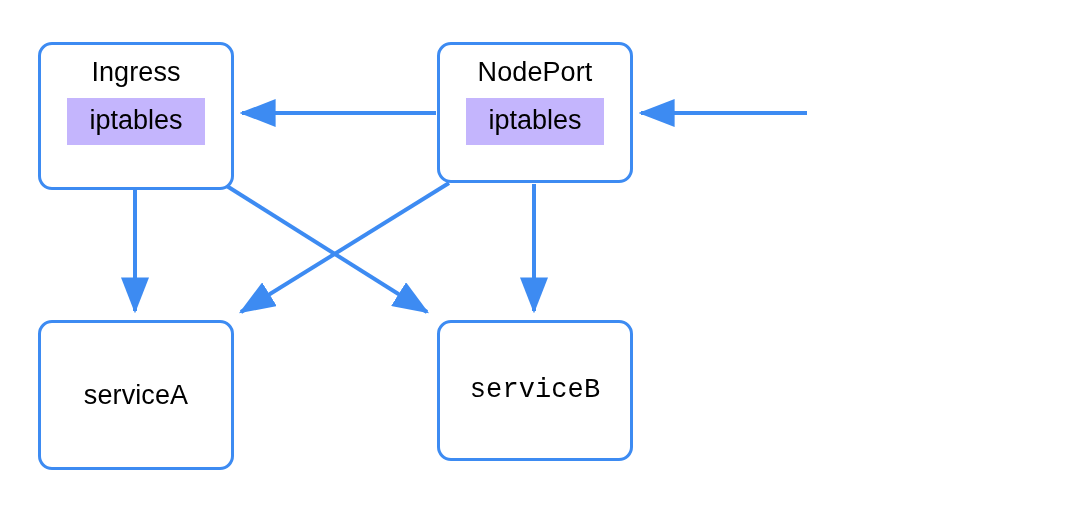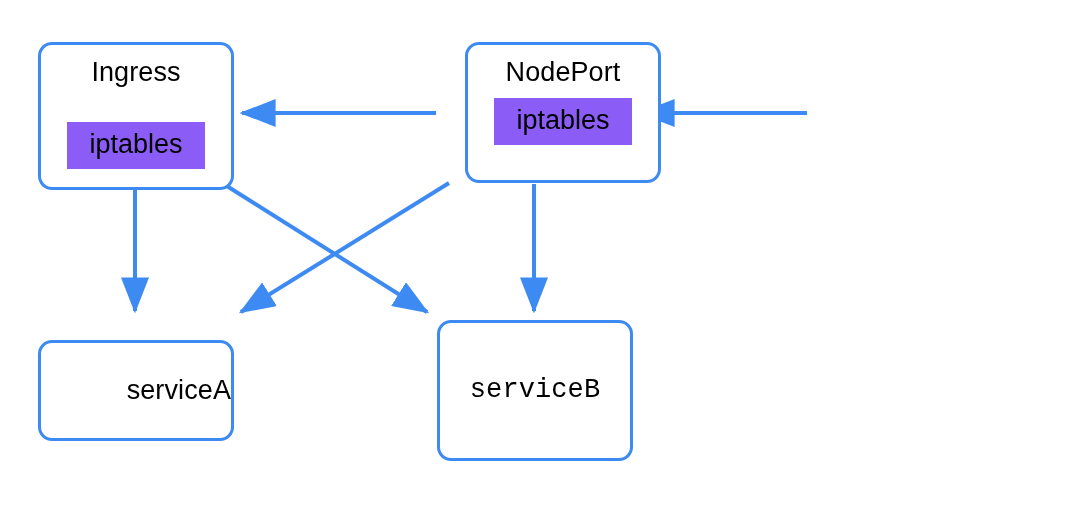--- a/index.html
+++ b/index.html
@@ -44,32 +44,32 @@
     color: #000000;
     letter-spacing: 0.1px;
     white-space: nowrap;
   }
   .node.has-badge {
     justify-content: flex-start;
     padding-top: 13px;
   }
   .node-badge {
     margin-top: 12px;
-    background: #8b5cf6;
+    background: #c4b5fd;
     color: #000000;
     font-size: 27px;
     line-height: 1.0;
     padding: 9px 22px 11px 22px;
     white-space: nowrap;
   }
   
-  #node-ingress      { left: 38px;  top: 42px;  width: 196px; height: 148px; gap: 24px; }
-  #node-nodeport     { left: 437px; top: 42px;  width: 196px; height: 141px; margin-left: 28px; }
+  #node-ingress      { left: 38px;  top: 42px;  width: 196px; height: 148px; }
+  #node-nodeport     { left: 437px; top: 42px;  width: 196px; height: 141px; }
   #node-loadbalancer { left: 808px; top: 42px;  width: 238px; height: 141px; }
-  #node-servicea     { left: 38px;  top: 340px; width: 196px; height: 101px; align-items: flex-end; }
+  #node-servicea     { left: 38px;  top: 320px; width: 196px; height: 150px; }
   #node-serviceb     { left: 437px; top: 320px; width: 196px; height: 141px; font-family: Liberation Mono, monospace; }
 </style>
 </head>
 <body>
 
 <div id="diagram-canvas">
 
   <svg id="edge-layer" viewBox="0 0 1078 512" width="1078" height="512" aria-hidden="true">
     <defs>
       <marker id="arrowhead" markerWidth="9" markerHeight="7" refX="8.4" refY="3.5" orient="auto" markerUnits="strokeWidth">

